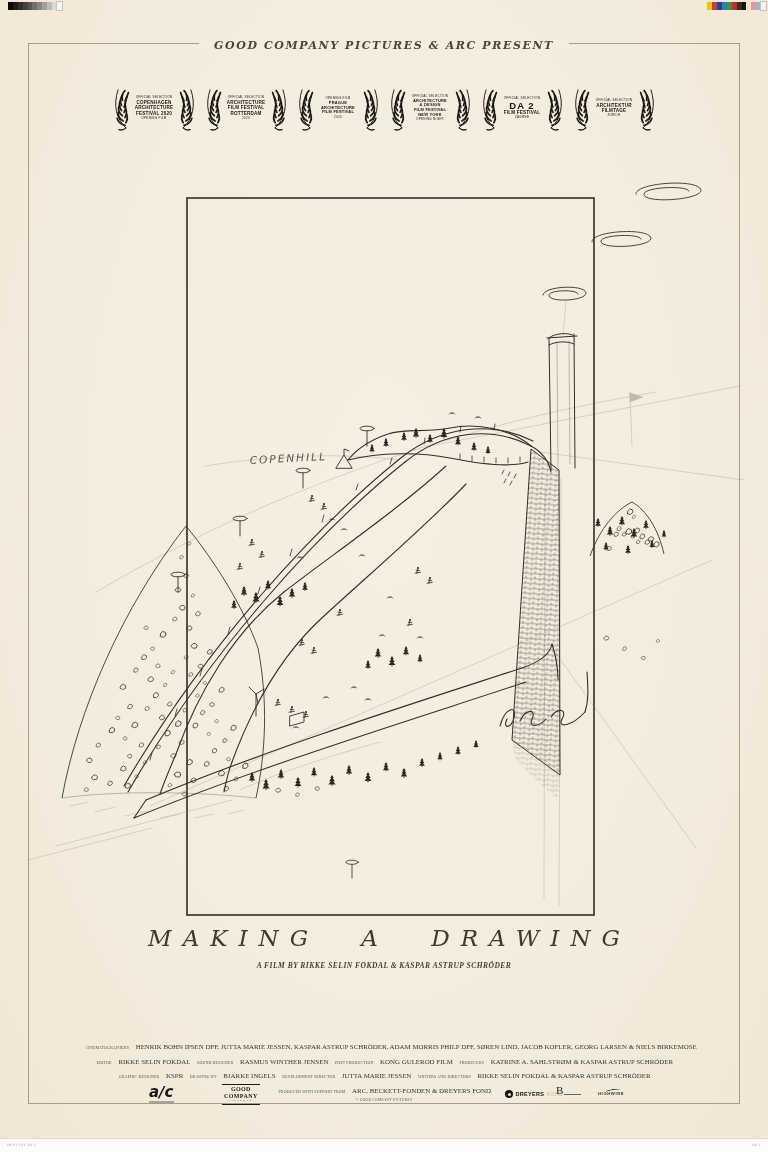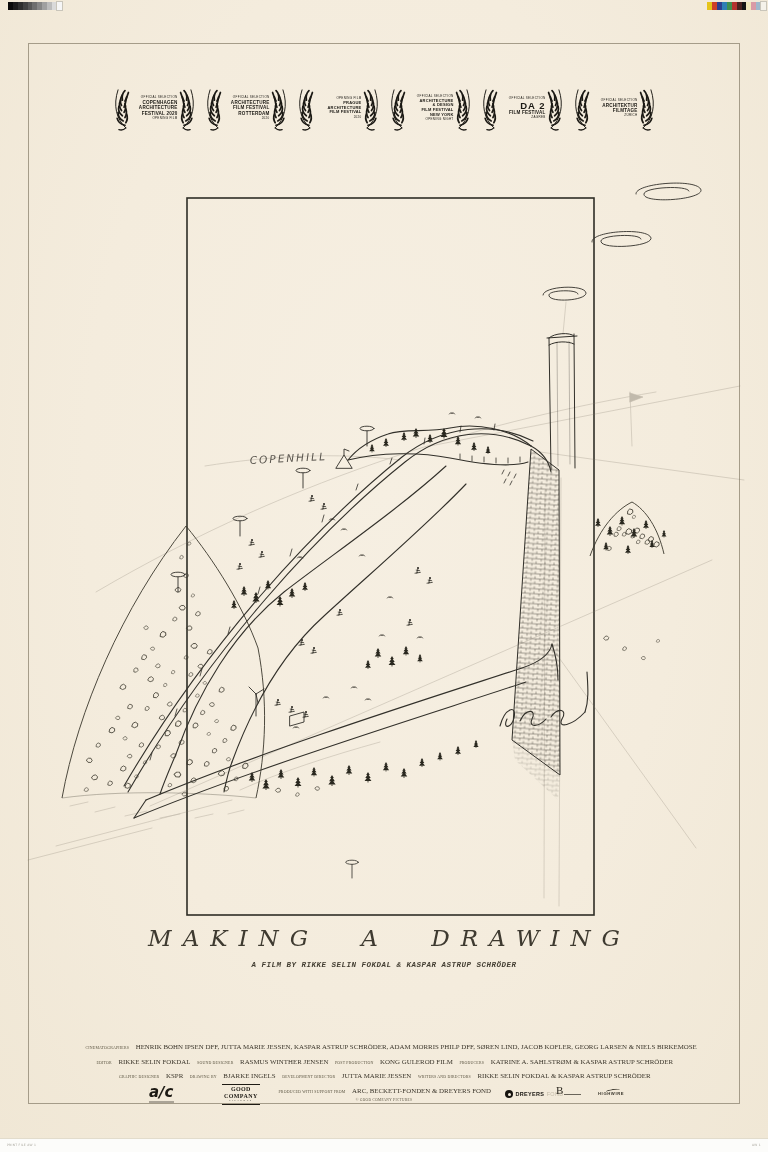--- a/index.html
+++ b/index.html
@@ -20,36 +20,36 @@
   .presents span{display:inline-block;background:#f4edde;padding:0 15px;
     font-family:"DejaVu Serif",serif;font-style:italic;font-weight:600;
     font-size:11px;letter-spacing:1.6px;color:#4b463a;white-space:nowrap}
   
   .laurels-row{position:absolute;top:80px;left:0;width:768px;display:flex;
     justify-content:center;gap:7px}
   .laurel{position:relative;width:85px;height:56px;display:flex;align-items:center;
     justify-content:center;color:#1b1914}
   .branch{width:19px;height:52px;flex:0 0 auto}
   .branch.right{transform:scaleX(-1)}
-  .laurel-text{width:47px;text-align:right;line-height:1.18;
+  .laurel-text{width:47px;text-align:center;line-height:1.18;
     font-family:"Liberation Sans",sans-serif}
   .ll{white-space:nowrap}
   .ll.xs{font-size:3px;letter-spacing:.3px;margin:.5px 0}
   .ll.sm{font-size:4px;font-weight:bold;letter-spacing:.2px}
   .ll.md{font-size:4.6px;font-weight:bold;letter-spacing:.2px}
   .ll.lg{font-size:9.5px;font-weight:bold;letter-spacing:1px;line-height:1}
   
   #sketch{position:absolute;inset:0;pointer-events:none}
   
   .title{position:absolute;top:925px;left:0;width:768px;text-align:center;
     font-family:"DejaVu Serif",serif;font-style:italic;font-weight:500;
     font-size:23px;letter-spacing:11px;word-spacing:24px;padding-left:11px;
     color:#3e3a30;white-space:nowrap}
   .byline{position:absolute;top:961px;left:0;width:768px;text-align:center;
-    font-family:Liberation Mono, monospace;font-style:italic;font-weight:bold;
+    font-family:Liberation Serif, serif;font-style:italic;font-weight:bold;
     font-size:7.5px;letter-spacing:.5px;color:#443f33}
   
   .credits{position:absolute;top:1039px;left:84px;width:600px;text-align:center;
     color:#3e392c}
   .credit-line{line-height:10.5px;white-space:nowrap}
   .crole{font-family:"Liberation Serif",serif;font-size:3.9px;letter-spacing:.2px;
     color:#5a5441;margin:0 1.5px}
   .cname{font-family:"Liberation Serif",serif;font-size:6.9px;letter-spacing:0;
     color:#3a352a}
   
@@ -159,20 +159,23 @@
       <div class="cell" style="background: rgb(74, 36, 32);"></div>
       <div class="cell" style="background: rgb(20, 20, 20);"></div>
       <div class="cell" style="background: rgb(239, 230, 187);"></div>
       <div class="cell" style="background: rgb(217, 154, 166);"></div>
       <div class="cell" style="background: rgb(159, 184, 204);"></div>
       <div class="cell" style="background: rgb(245, 242, 234); outline: rgb(201, 197, 186) solid 0.5px;"></div>
     </div>
 
   <div class="frame"></div>
 
+  <div class="presents">
+    <span>GOOD COMPANY PICTURES &amp; ARC PRESENT</span>
+  </div>
 
   <div class="laurels-row">
     <div class="laurel">
       <svg class="branch left" viewBox="0 0 22 54">
           <use href="#branch"></use>
         </svg>
       <div class="laurel-text">
           <div class="ll xs">OFFICIAL SELECTION</div>
           <div class="ll md">COPENHAGEN</div>
           <div class="ll md">ARCHITECTURE</div>

